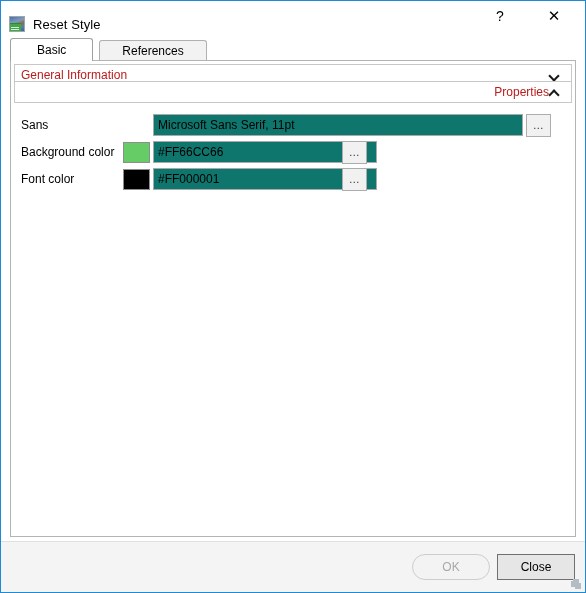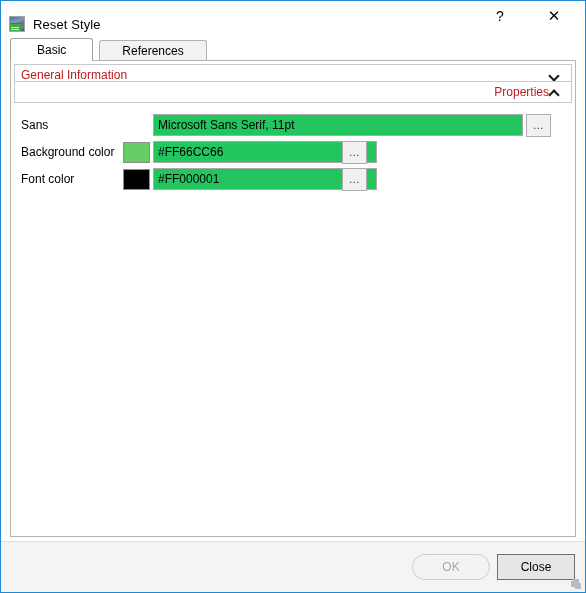--- a/index.html
+++ b/index.html
@@ -213,21 +213,21 @@
     height: 21px;
     box-sizing: border-box;
     border: 1px solid #8d8d8d;
   }
 
   .txtbox {
     position: absolute;
     height: 22px;
     box-sizing: border-box;
     border: 1px solid #a9a9a9;
-    background: #22c55e;
+    background: #0f766e;
     font-family: "Liberation Sans", sans-serif;
     font-size: 12px;
     color: #000000;
     padding: 0 4px;
     line-height: 20px;
     outline: none;
   }
   #font-value   { left: 142px; width: 370px; }
   #bg-value     { left: 142px; width: 224px; }
   #fc-value     { left: 142px; width: 224px; }

